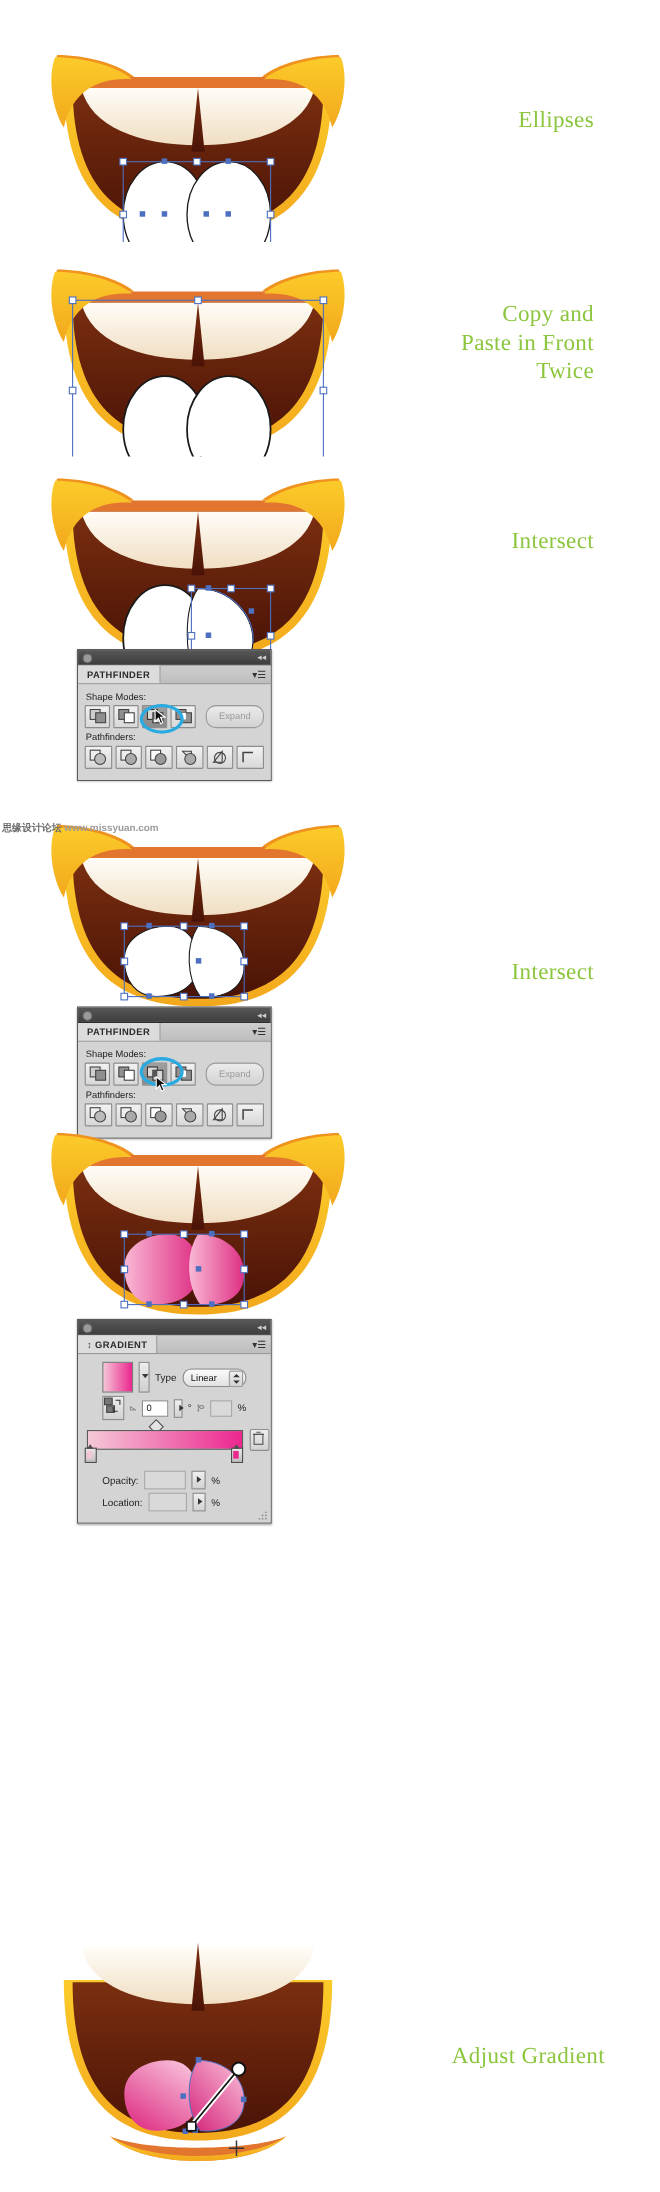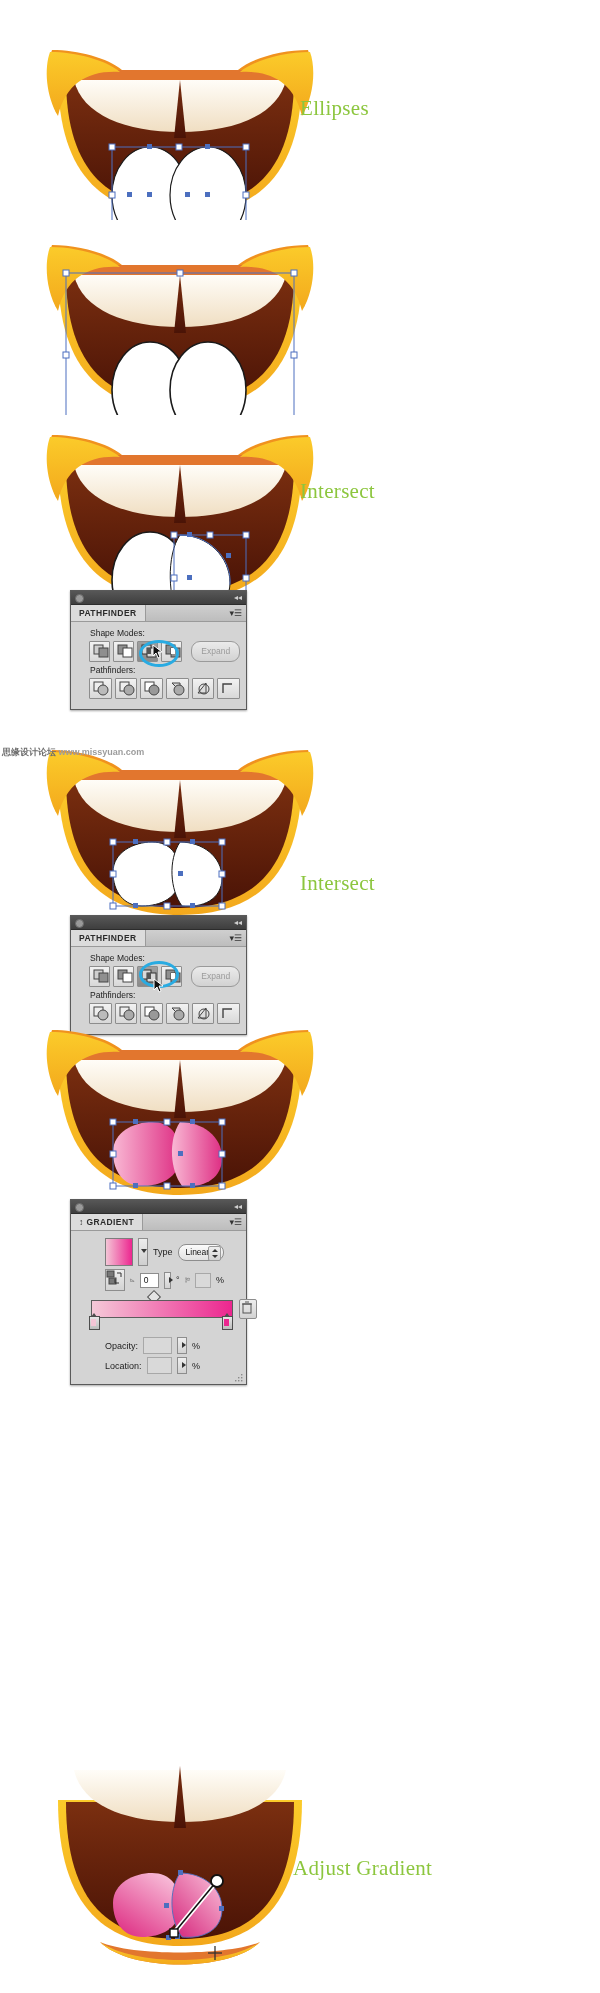--- a/index.html
+++ b/index.html
@@ -6,21 +6,21 @@
   body{width:600px;height:1993px;position:relative;font-family:"Liberation Sans",sans-serif;overflow:hidden;}
   .stage{position:absolute;left:0;top:0;width:600px;height:1993px;}
 
   
   .step-label{
     position:absolute;
     font-family:"Liberation Serif",serif;
     color:#8CC63E;
     font-size:21px;
     line-height:26px;
-    text-align:left;
+    text-align:right;
     white-space:pre-line;
     letter-spacing:.3px;
   }
 
   
   .mouth{position:absolute;width:330px;height:240px;}
 
   
   .ai-panel{
     position:absolute;
@@ -49,21 +49,21 @@
   }
   .ai-tab{
     position:absolute;left:0;top:0;height:16px;line-height:16px;
     padding:0 8px;font-size:8.5px;font-weight:bold;letter-spacing:.4px;
     background:#dcdcdc;color:#2b2b2b;border-right:1px solid #9a9a9a;
   }
   .ai-tab.gradient{font-weight:bold;}
   .ai-menu{
     position:absolute;right:4px;top:2px;font-size:9px;color:#333;line-height:12px;
   }
-  .ai-body{background:#d4d4d4;padding:4px 6px 7px 18px;}
+  .ai-body{background:#d4d4d4;padding:4px 6px 7px 6px;}
   .ai-section-label{font-size:8.5px;color:#1c1c1c;margin:2px 0 3px 1px;}
   .btn-row{display:flex;gap:3px;margin-bottom:3px;}
   .pf-btn{
     width:23px;height:19px;
     background:linear-gradient(#f2f2f2,#d8d8d8);
     border:1px solid #8d8d8d;border-radius:1px;
     position:relative;
   }
   .pf-btn.active{background:linear-gradient(#9f9f9f,#8a8a8a);}
   .pf-btn svg{position:absolute;left:3px;top:2px;}
@@ -239,20 +239,23 @@
       <rect x="33" y="55" width="6" height="6"></rect>
         <rect x="147" y="55" width="6" height="6"></rect>
         <rect x="261" y="55" width="6" height="6"></rect>
       <rect x="33" y="137" width="6" height="6"></rect>
         <rect x="261" y="137" width="6" height="6"></rect>
       <rect x="33" y="220" width="6" height="6"></rect>
         <rect x="147" y="220" width="6" height="6"></rect>
         <rect x="261" y="220" width="6" height="6"></rect>
     </g>
   </svg>
+  <div class="step-label" style="left:300px;top:272px;width:240px">Copy and
+Paste in Front
+Twice</div>
 
   <svg class="mouth" style="left:30px;top:405px;width:300px;height:200px" viewBox="0 0 300 200">
     <defs>
       <linearGradient id="mouthG3" x1="0" y1="0" x2="0" y2="1">
         <stop offset="0" stop-color="#7B2F10"></stop>
           <stop offset="1" stop-color="#4A1306"></stop>
       </linearGradient>
       <linearGradient id="teethG3" x1="0" y1="0" x2="0" y2="1">
         <stop offset="0" stop-color="#FFFDF8"></stop>
           <stop offset="1" stop-color="#F0DEC2"></stop>
@@ -708,15 +711,15 @@
     </g>
     <line x1="144" y1="173" x2="186" y2="122" stroke="#ffffff" stroke-width="5"></line>
     <line x1="144" y1="173" x2="186" y2="122" stroke="#111111" stroke-width="1.6"></line>
     <rect x="140" y="169" width="8" height="8" fill="#ffffff" stroke="#111" stroke-width="1.4"></rect>
     <circle cx="187" cy="121" r="6" fill="#ffffff" stroke="#111" stroke-width="1.8"></circle>
     <g stroke="#333" stroke-width="1.3">
       <line x1="178" y1="193" x2="192" y2="193"></line>
         <line x1="185" y1="186" x2="185" y2="200"></line>
     </g>
   </svg>
-  <div class="step-label" style="left:293px;top:1855px;width:270px">Adjust Gradient</div>
+  <div class="step-label" style="left:280px;top:1855px;width:270px">Adjust Gradient</div>
 
 </div>
 
 </body></html>

